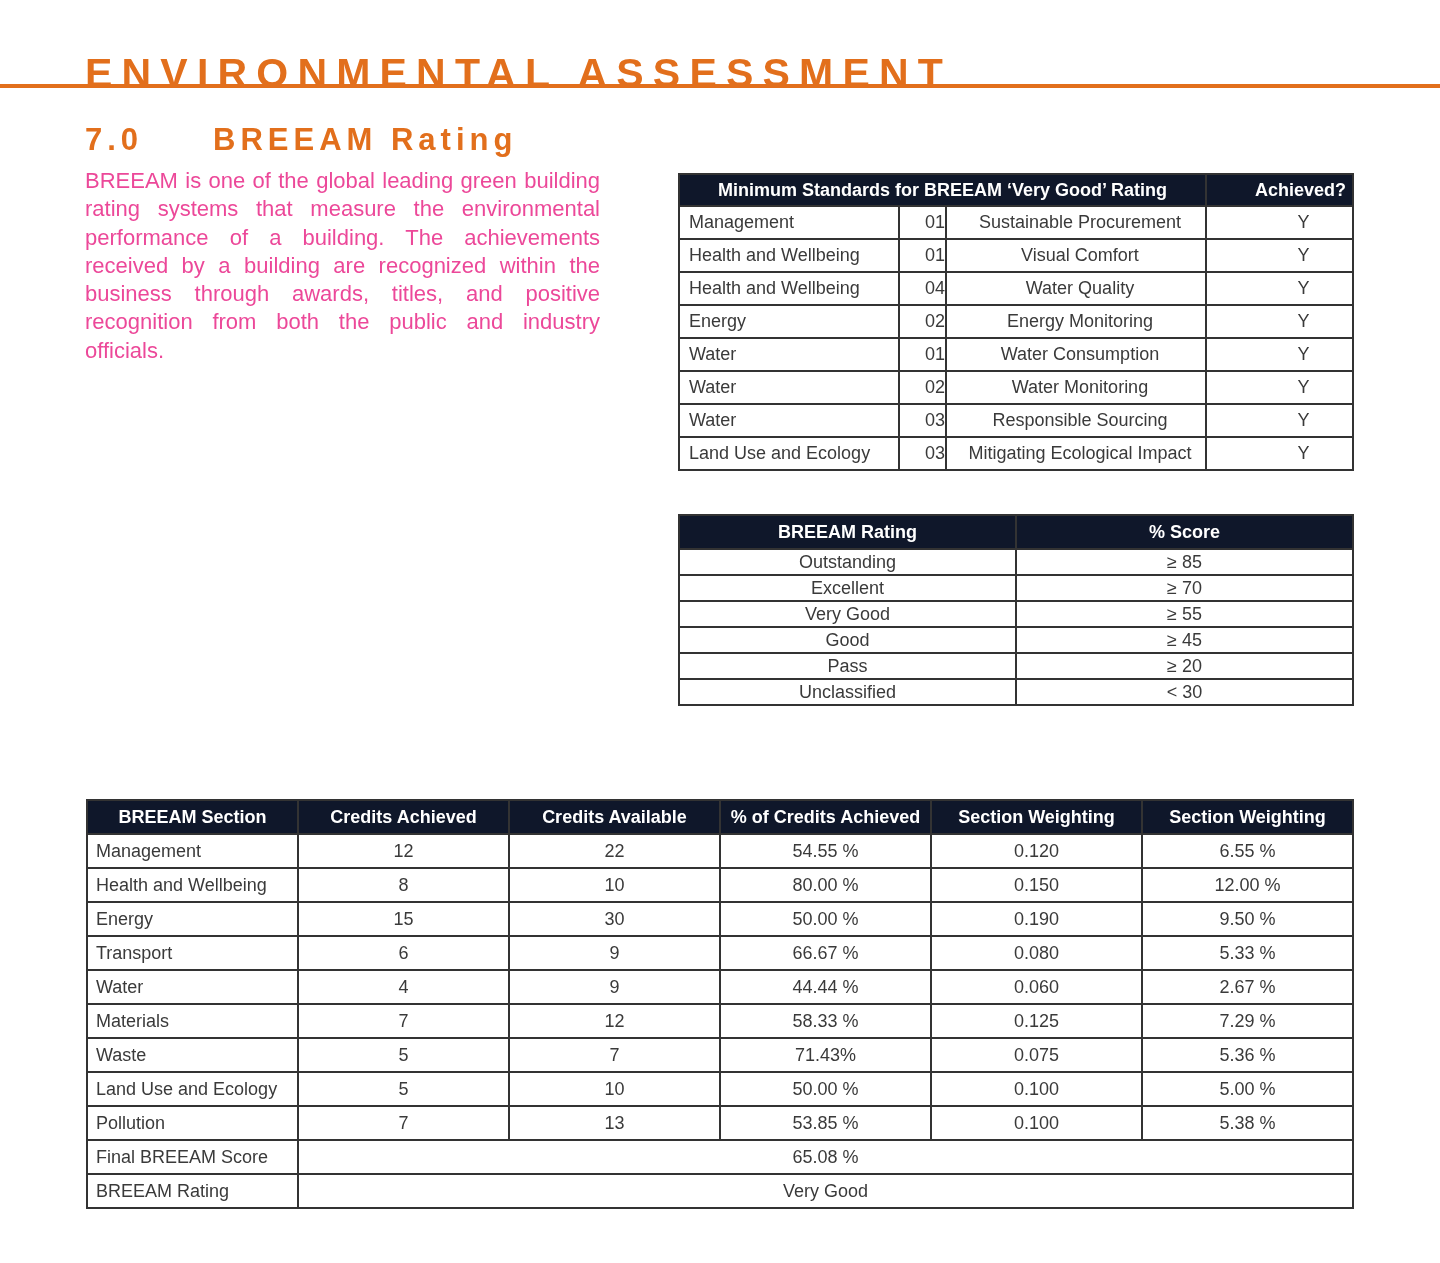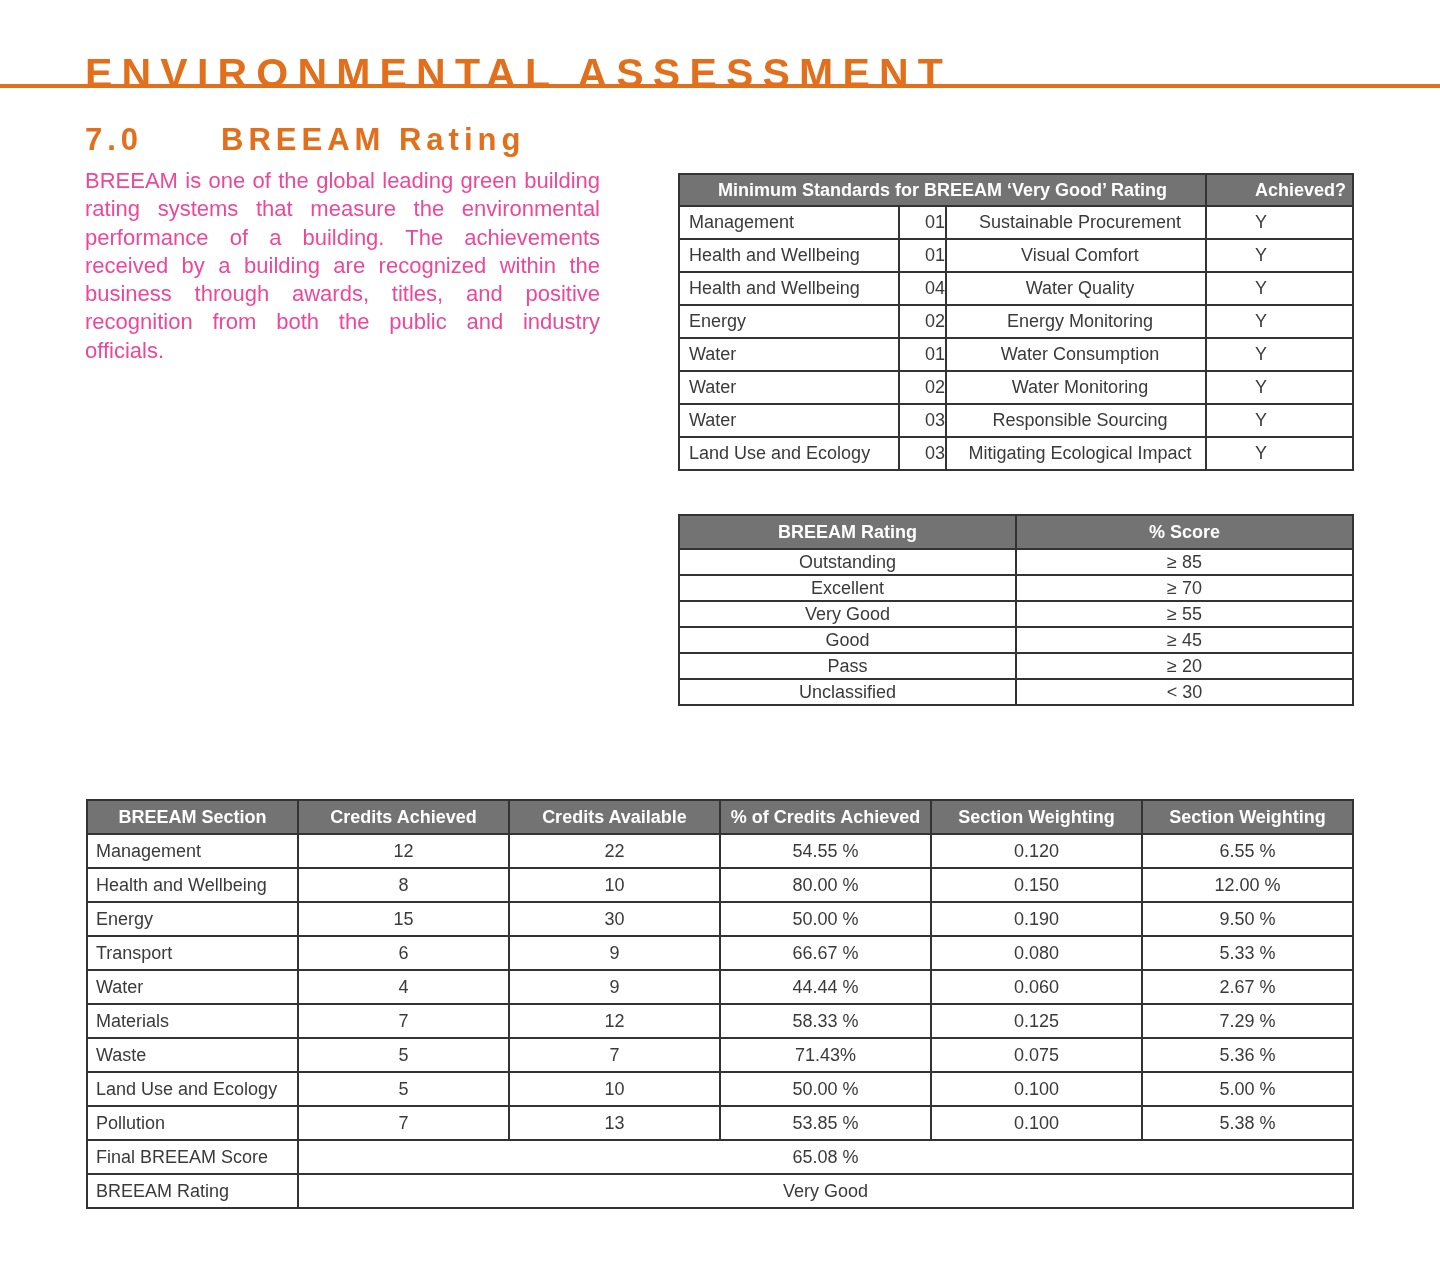--- a/index.html
+++ b/index.html
@@ -11,46 +11,45 @@
       font-family: Liberation Sans, sans-serif; font-weight: bold;
       font-size: 41px; letter-spacing: 9.2px; color: #e26f1c; line-height: 34px;
     }
     .header-rule {
       position: absolute; left: 0; top: 84px; width: 1440px; height: 4px; background: #e26f1c;
     }
     .section-heading {
       position: absolute; left: 85px; top: 122px;
       font-weight: bold; font-size: 31px; letter-spacing: 5px; color: #e26f1c; line-height: 36px;
       display: flex;
-      gap: 8px;
     }
     .section-heading .num { width: 128px; }
 
     .intro {
       position: absolute; left: 85px; top: 167px; width: 515px;
       font-size: 22px; line-height: 28.3px; color: #ec4899; text-align: justify;
     }
     .intro p + p { margin-top: 28px; }
 
     table { border-collapse: collapse; position: absolute; font-family: "Liberation Sans", sans-serif; }
     th, td { border: 2px solid #333333; }
     th {
-      background: #737373; color: #ffffff; font-weight: bold; font-size: 18px;
+      background: #0f172a; color: #ffffff; font-weight: bold; font-size: 18px;
       text-align: center; padding: 0 6px;
     }
     td { font-size: 18px; color: #3a3a3a; background: #ffffff; }
 
     
     .min-table { left: 678px; top: 173px; width: 676px; }
     .min-table th { height: 32px; }
     .min-table td { height: 33px; }
     .min-table .c-sec { width: 234px; padding-left: 9px; text-align: left; }
     .min-table .c-num { width: 50px; text-align: right; margin-left: 48px; }
     .min-table .c-name { width: 279px; padding-left: 8px; text-align: center; }
-    .min-table .c-ach { width: 113px; text-align: left; padding-left: 48px; }
+    .min-table .c-ach { width: 113px; text-align: center; padding-left: 48px; }
 
     
     .scale-table { left: 678px; top: 514px; width: 676px; }
     .scale-table th { height: 34px; width: 50%; }
     .scale-table td { height: 26px; text-align: center; }
 
     
     .credits-table { left: 86px; top: 799px; width: 1268px; border-radius: 11px; }
     .credits-table th { height: 34px; width: 211.3px; }
     .credits-table td { height: 34px; text-align: center; }

